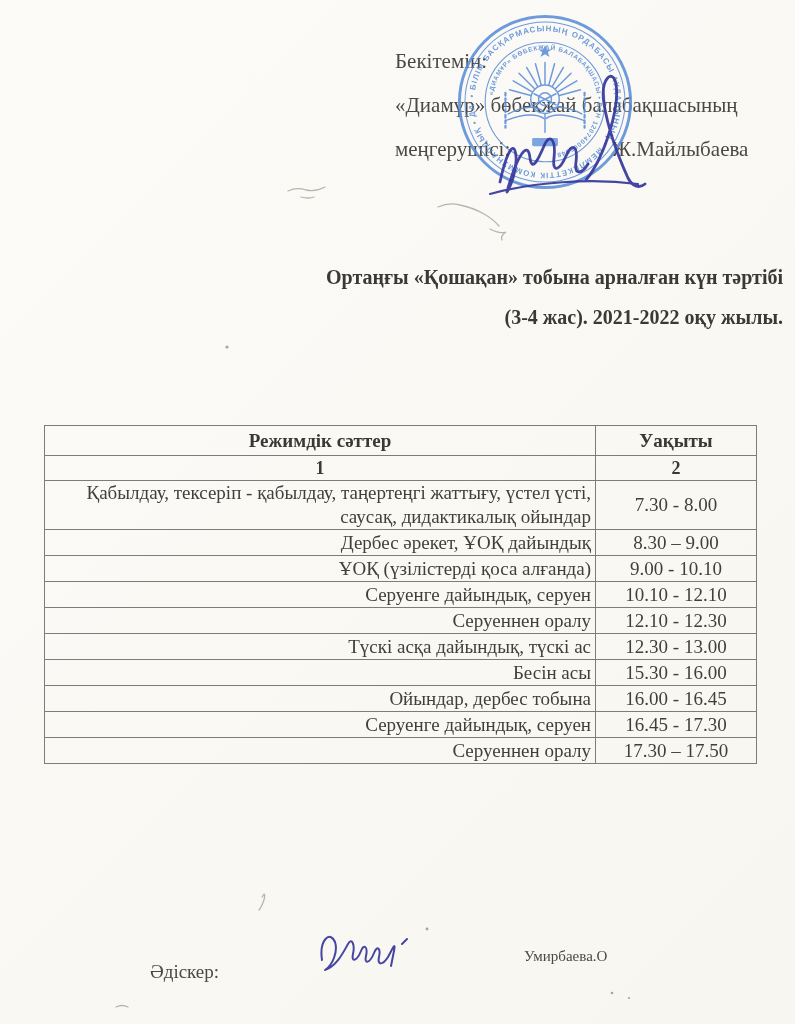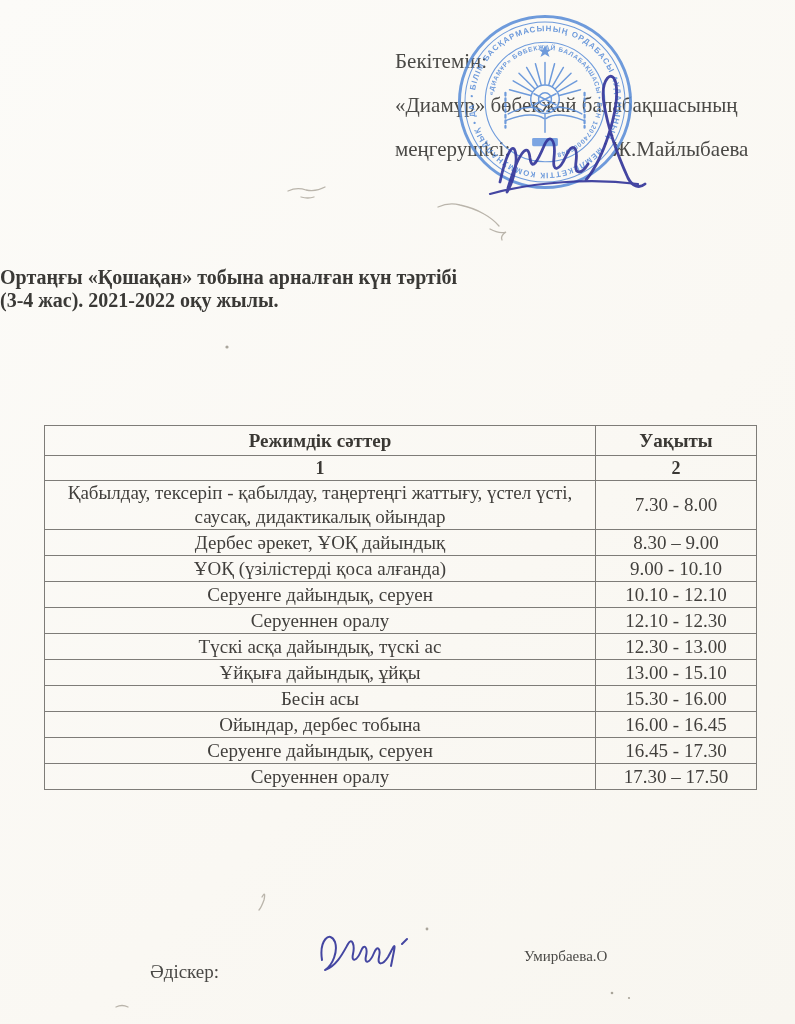--- a/index.html
+++ b/index.html
@@ -19,42 +19,42 @@
   }
   .approval .ln{margin-bottom:22px;white-space:nowrap;}
   .approval .sig-gap{display:inline-block;width:102px;}
   
   .stamp-wrap{position:absolute;left:453px;top:10px;width:184px;height:184px;opacity:.88;}
   .sig1{position:absolute;left:478px;top:60px;width:182px;height:152px;}
   .sig2{position:absolute;left:310px;top:920px;width:120px;height:62px;}
   .marks{position:absolute;left:0;top:0;width:795px;height:1024px;pointer-events:none;}
   
   .title{
-    position:absolute;left:0;top:266px;width:783px;text-align:left;
+    position:absolute;left:0;top:266px;width:783px;text-align:right;
     font-weight:bold;color:#3a3936;font-size:20px;
   }
-  .title .t2{}
+  .title .t2{margin-top:17px;}
   
   table.schedule{
     position:absolute;left:44px;top:425px;width:712px;
     border-collapse:collapse;table-layout:fixed;
     font-size:19px;color:#413f3c;border-radius:17px;
   }
   table.schedule col.c1{width:551px;}
   table.schedule col.c2{width:161px;}
   table.schedule th,table.schedule td{
     border:1px solid #7e7c78;
     padding:0 4px;
     line-height:24px;
     vertical-align:middle;
     overflow:hidden;
   }
   table.schedule th{font-weight:bold;text-align:center;height:29px;color:#3a3834;}
   table.schedule tr.numrow th{height:21px;font-size:18px;}
-  table.schedule td.act{text-align:center;height:25px;}
+  table.schedule td.act{text-align:right;height:25px;}
   table.schedule td.tim{text-align:center;height:25px;white-space:nowrap;}
   
   .footer-label{position:absolute;left:150px;top:949px;font-size:19px;color:#4a4946;margin-top:12px;}
   .footer-name{position:absolute;left:524px;top:948px;font-size:15px;color:#4a4946;text-align:center;}
 </style>
 </head>
 <body>
 
 <div class="page">
 
@@ -168,24 +168,20 @@
         </tr>
       <tr>
           <td class="act">Серуеннен оралу</td>
           <td class="tim">12.10 - 12.30</td>
         </tr>
       <tr>
           <td class="act">Түскі асқа дайындық, түскі ас</td>
           <td class="tim">12.30 - 13.00</td>
         </tr>
       <tr>
-          <td class="act">Ұйқыға дайындық,  ұйқы</td>
-          <td class="tim">13.00 - 15.10</td>
-        </tr>
-      <tr>
           <td class="act">Бесін асы</td>
           <td class="tim">15.30 - 16.00</td>
         </tr>
       <tr>
           <td class="act">Ойындар, дербес  тобына</td>
           <td class="tim">16.00 - 16.45</td>
         </tr>
       <tr>
           <td class="act">Серуенге дайындық, серуен</td>
           <td class="tim">16.45 - 17.30</td>

